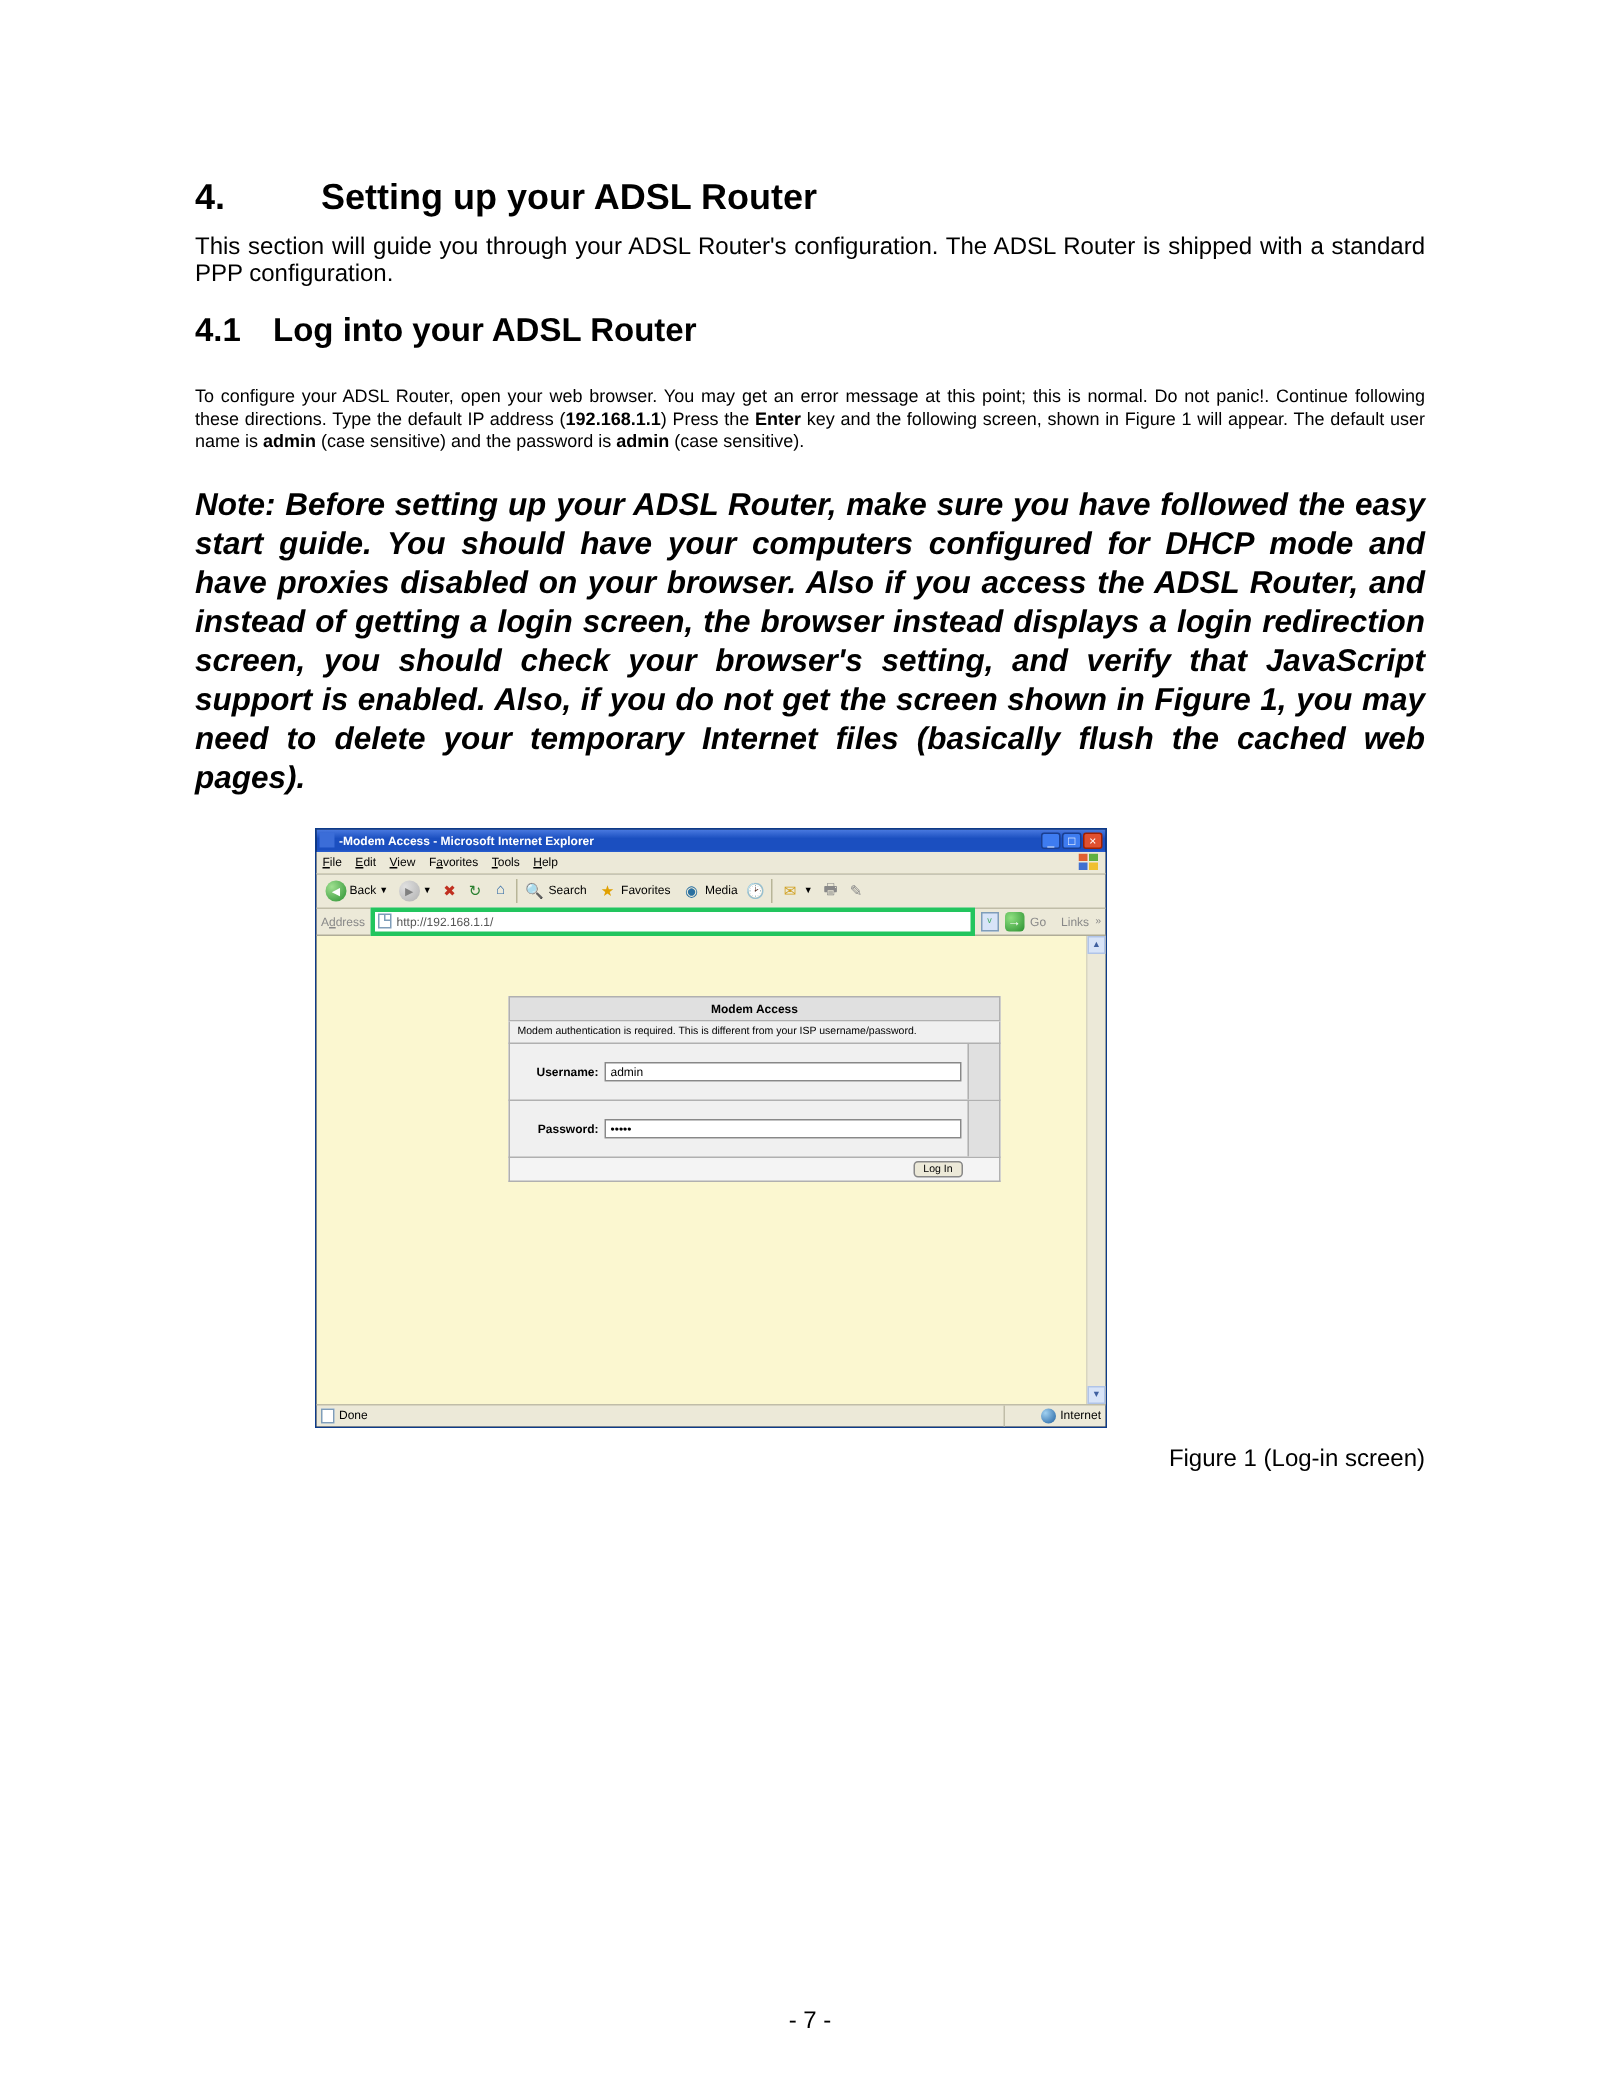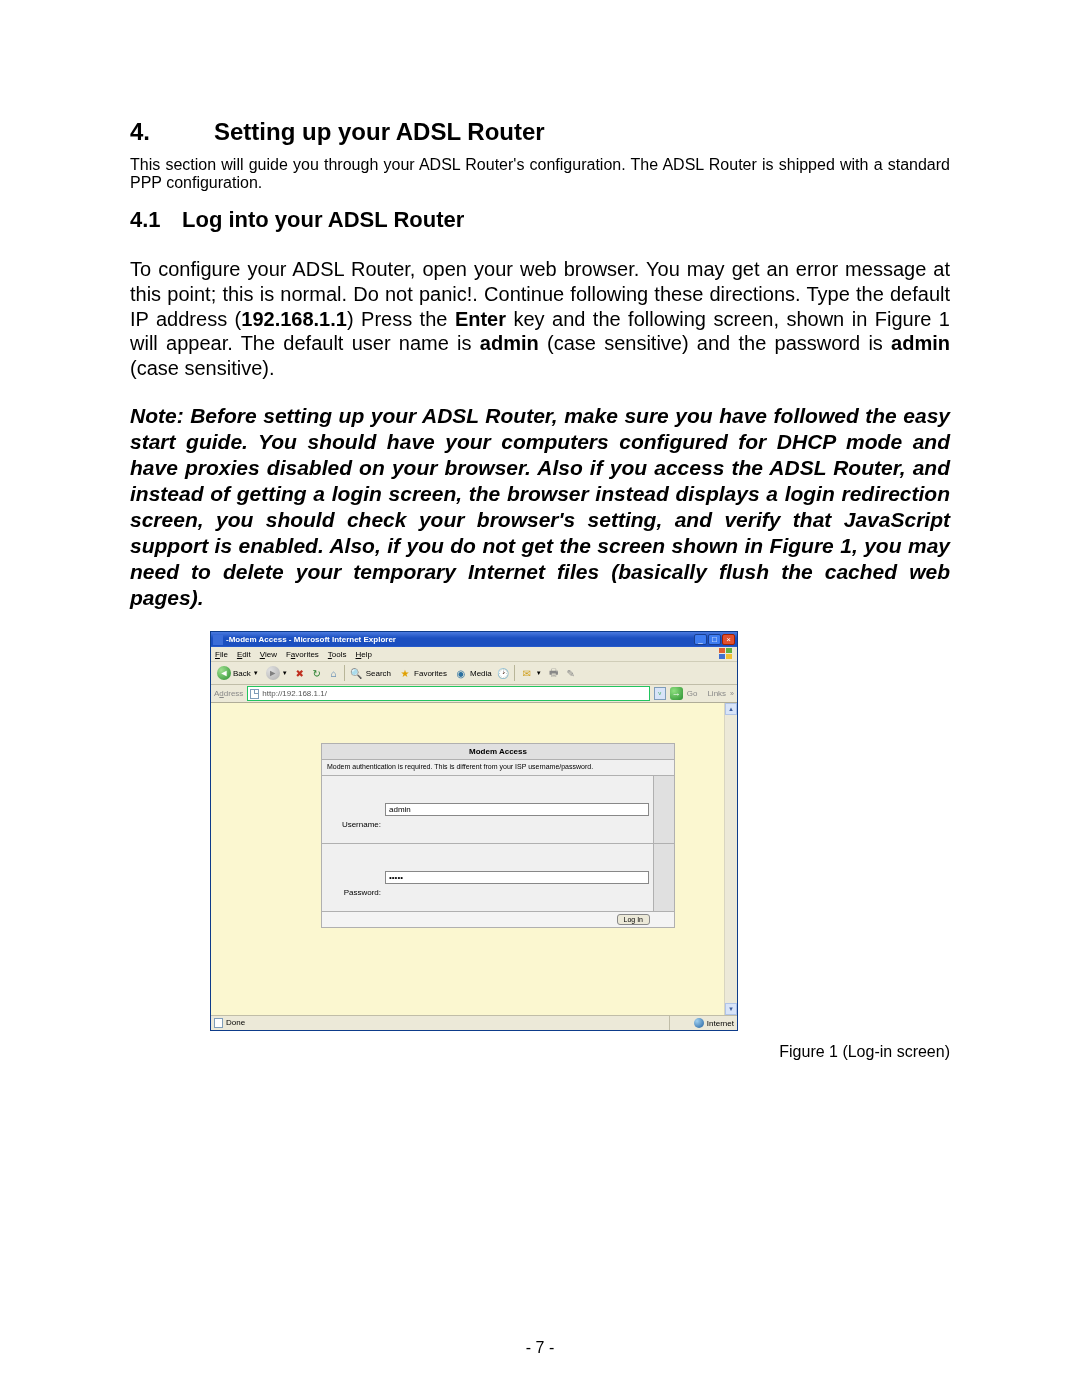--- a/index.html
+++ b/index.html
@@ -43,21 +43,21 @@
     font-weight: bold;
     width: 52px;
     flex-shrink: 0;
   }
   .sub-title {
     font-size: 22px;
     font-weight: bold;
   }
   .para {
     margin-top: 24px;
-    font-size: 20px;
+    font-size: 12px;
     text-align: justify;
     line-height: 1.24;
   }
   .note {
     margin-top: 22px;
     font-size: 21px;
     font-style: italic;
     font-weight: bold;
     text-align: justify;
     line-height: 1.24;
@@ -167,21 +167,21 @@
     padding: 0 3px;
     gap: 4px;
     border-bottom: 1px solid #b0ad98;
     font-size: 8px;
     color: #888;
   }
   .addr-input {
     flex: 1;
     height: 13px;
     background: #fff;
-    border: 1px solid #22c55e;
+    border: 3px solid #22c55e;
     display: flex;
     align-items: center;
     padding: 0 2px;
     color: #555;
     gap: 3px;
   }
   .addr-input .page-ico {
     width:9px; height:10px; background:#fff; border:1px solid #7f9db9; box-sizing:border-box;
     position:relative;
   }
@@ -212,22 +212,22 @@
   .scroll-arrow {
     position:absolute; left:0; width:12px; height:12px;
     background:#d8e4f8; border:1px solid #b0c4e8; box-sizing:border-box;
     text-align:center; font-size:7px; color:#4060a0; line-height:10px;
   }
   .scroll-arrow.up { top:0; }
   .scroll-arrow.down { bottom:0; }
 
   .login-box {
     position: absolute;
-    top: 40px; left: 110px;
-    width: 354px;
+    top: 40px; left: 128px;
+    width: 328px;
     background: #fff;
   }
   .login-head {
     background: #e0e0e0;
     font-size: 8px;
     font-weight: bold;
     text-align: center;
     padding: 3px 0;
     border: 1px solid #b0b0b0;
   }
@@ -246,22 +246,21 @@
     border-left: 1px solid #b0b0b0;
     border-right: 1px solid #b0b0b0;
     border-bottom: 1px solid #b0b0b0;
     font-size: 8px;
     background: #f0f0f0;
   }
   .login-label {
     width: 55px;
     text-align: right;
     padding: 14px 4px;
-    font-weight: normal;
-    margin-top: 30px;
+    font-weight: bold;
   }
   .login-field {
     flex:1;
     height: 11px;
     margin: 2px 4px 2px 0;
     background: #fff;
     border: 1px solid #888;
     padding: 0 3px;
     line-height: 11px;
     font-size: 8px;

